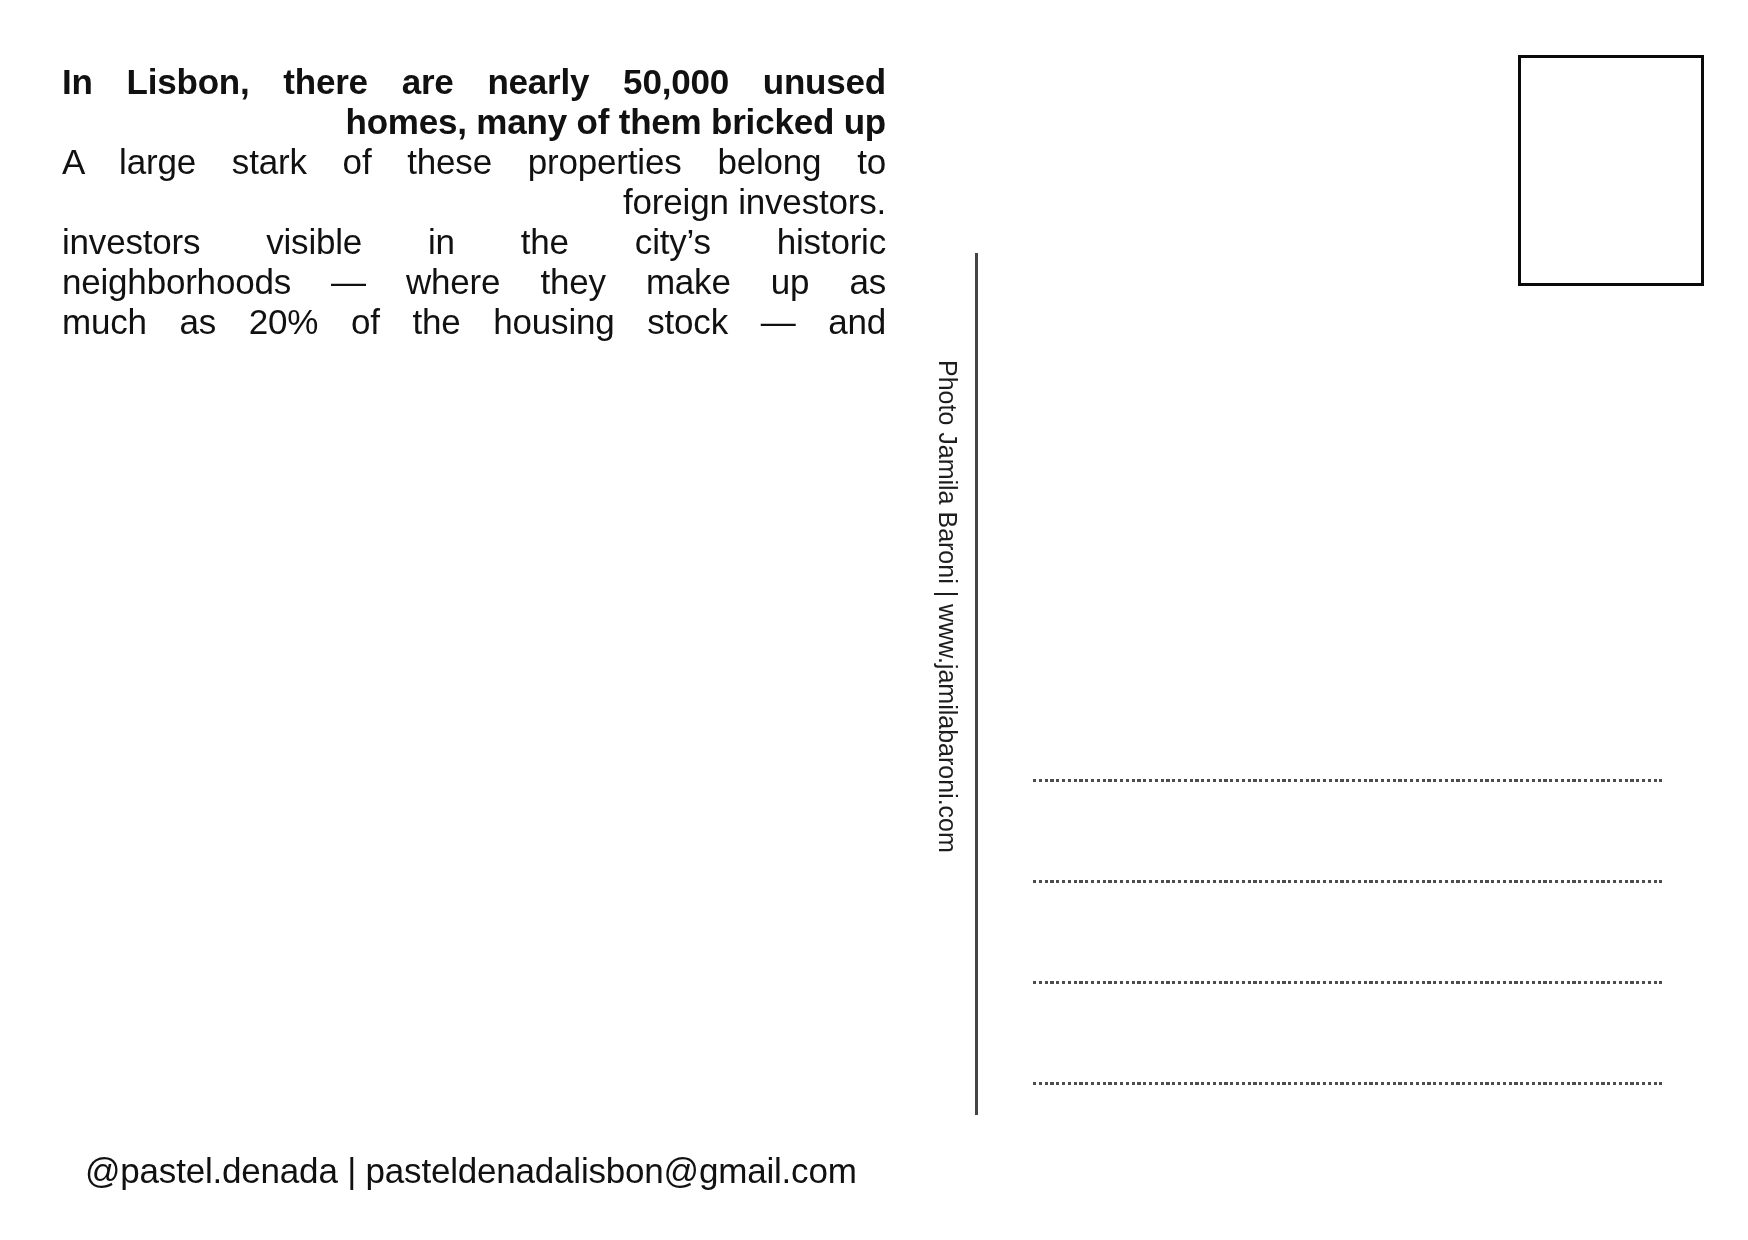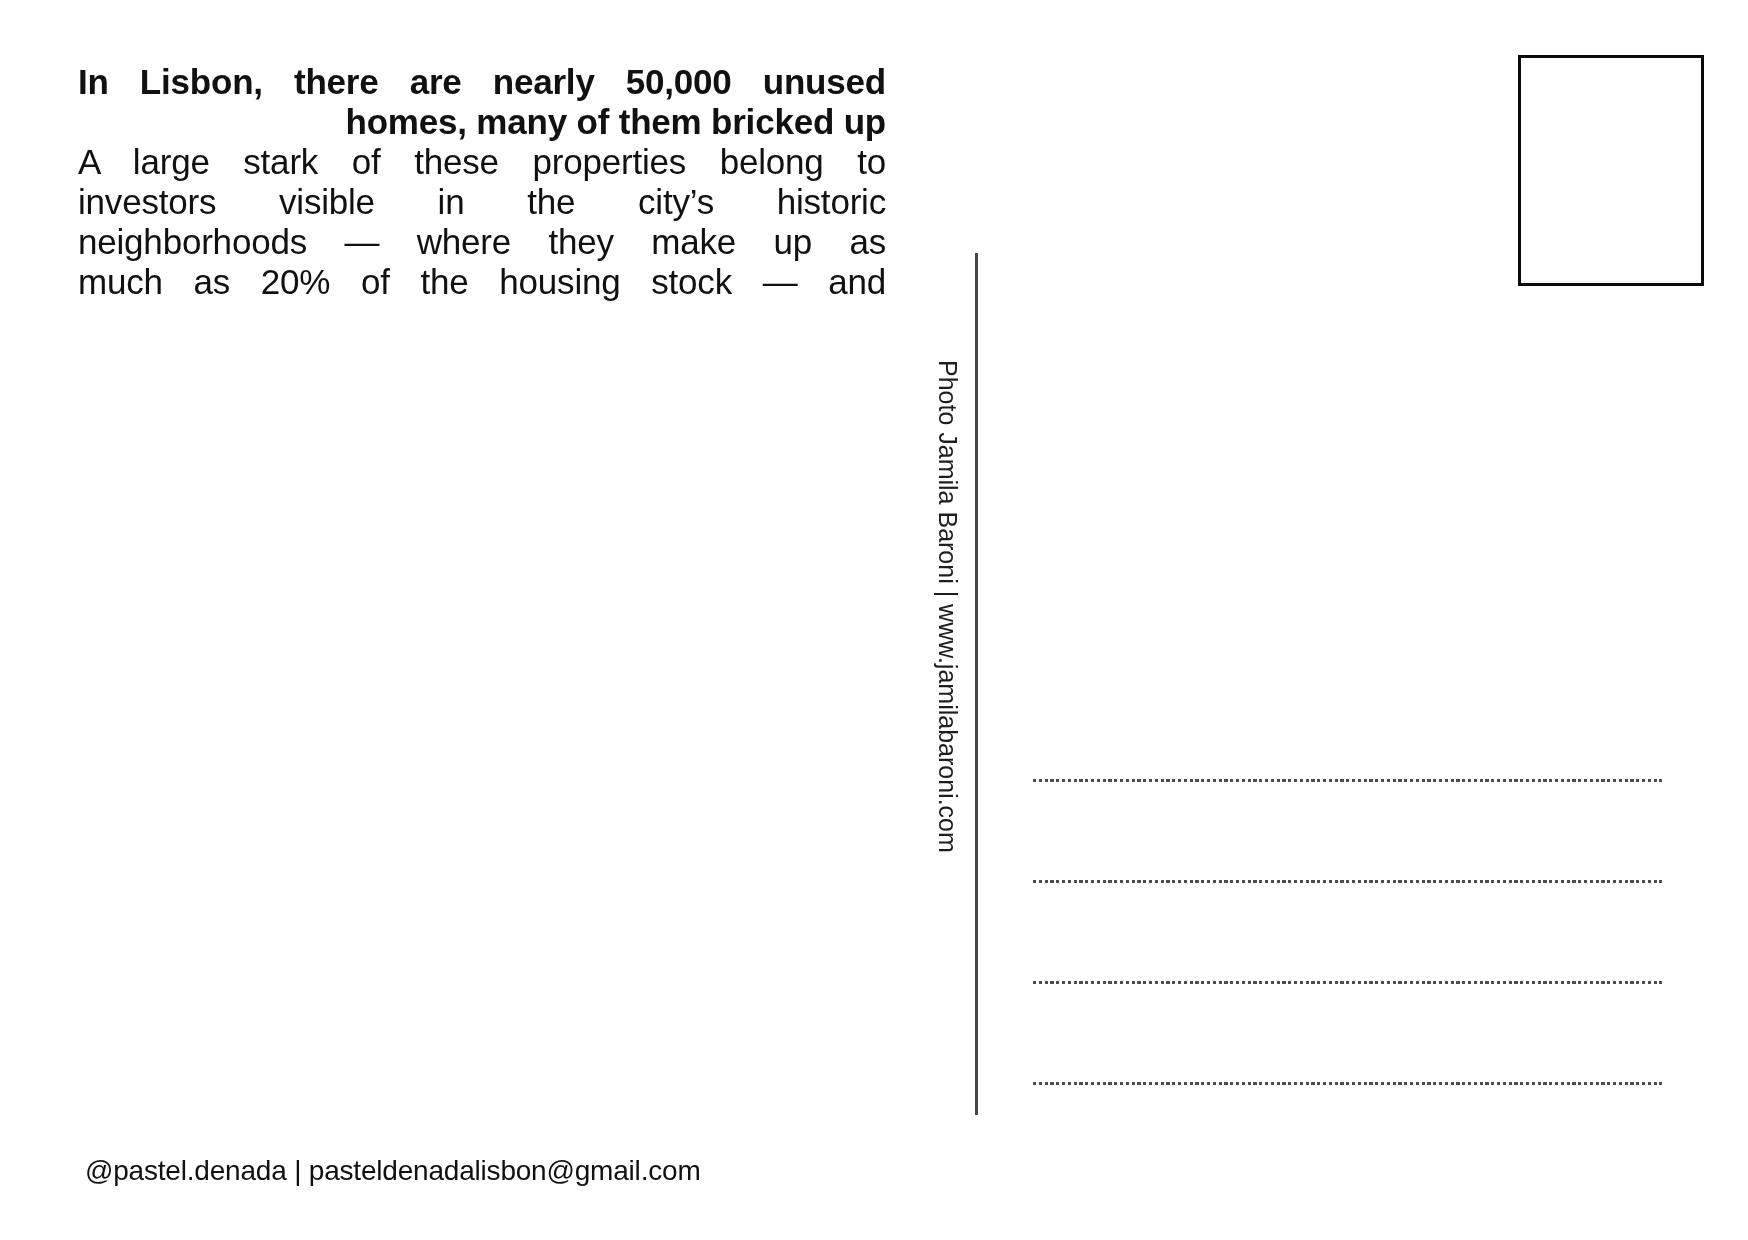--- a/index.html
+++ b/index.html
@@ -20,21 +20,21 @@
   .message {
     position: absolute;
     left: 62px;
     top: 62px;
     width: 824px;
     font-size: 35px;
     line-height: 40px;
     letter-spacing: -0.2px;
   }
   .line { text-align: right; white-space: normal; }
-  .line.j { text-align: justify; text-align-last: justify; margin-left: 16px; }
+  .line.j { text-align: justify; text-align-last: justify; }
   .line.bold { font-weight: bold; }
   
   .stamp {
     position: absolute;
     left: 1518px;
     top: 55px;
     width: 186px;
     height: 231px;
     box-sizing: border-box;
     border: 3px solid #0a0a0a;
@@ -76,34 +76,35 @@
   }
   .addr.l1 { top: 779px; }
   .addr.l2 { top: 880px; }
   .addr.l3 { top: 981px; }
   .addr.l4 { top: 1082px; }
   
   .footer {
     position: absolute;
     left: 85px;
     top: 1151px;
-    font-size: 28px;
+    font-size: 35px;
     line-height: 40px;
     letter-spacing: -0.2px;
   }
 </style>
 </head>
 <body>
 
 <div class="postcard">
 
   <div class="message">
     <div class="line bold j">In Lisbon, there are nearly 50,000 unused</div>
     <div class="line bold">homes, many of them bricked up</div>
     <div class="line j">A large stark of these properties belong to</div>
+    <div class="line">foreign investors.</div>
     <div class="line j">investors visible in the city’s historic</div>
     <div class="line j">neighborhoods — where they make up as</div>
     <div class="line j">much as 20% of the housing stock — and</div>
   </div>
 
   <div class="stamp"></div>
 
   <div class="divider"></div>
 
   <div class="credit">Photo Jamila Baroni | www.jamilabaroni.com</div>

